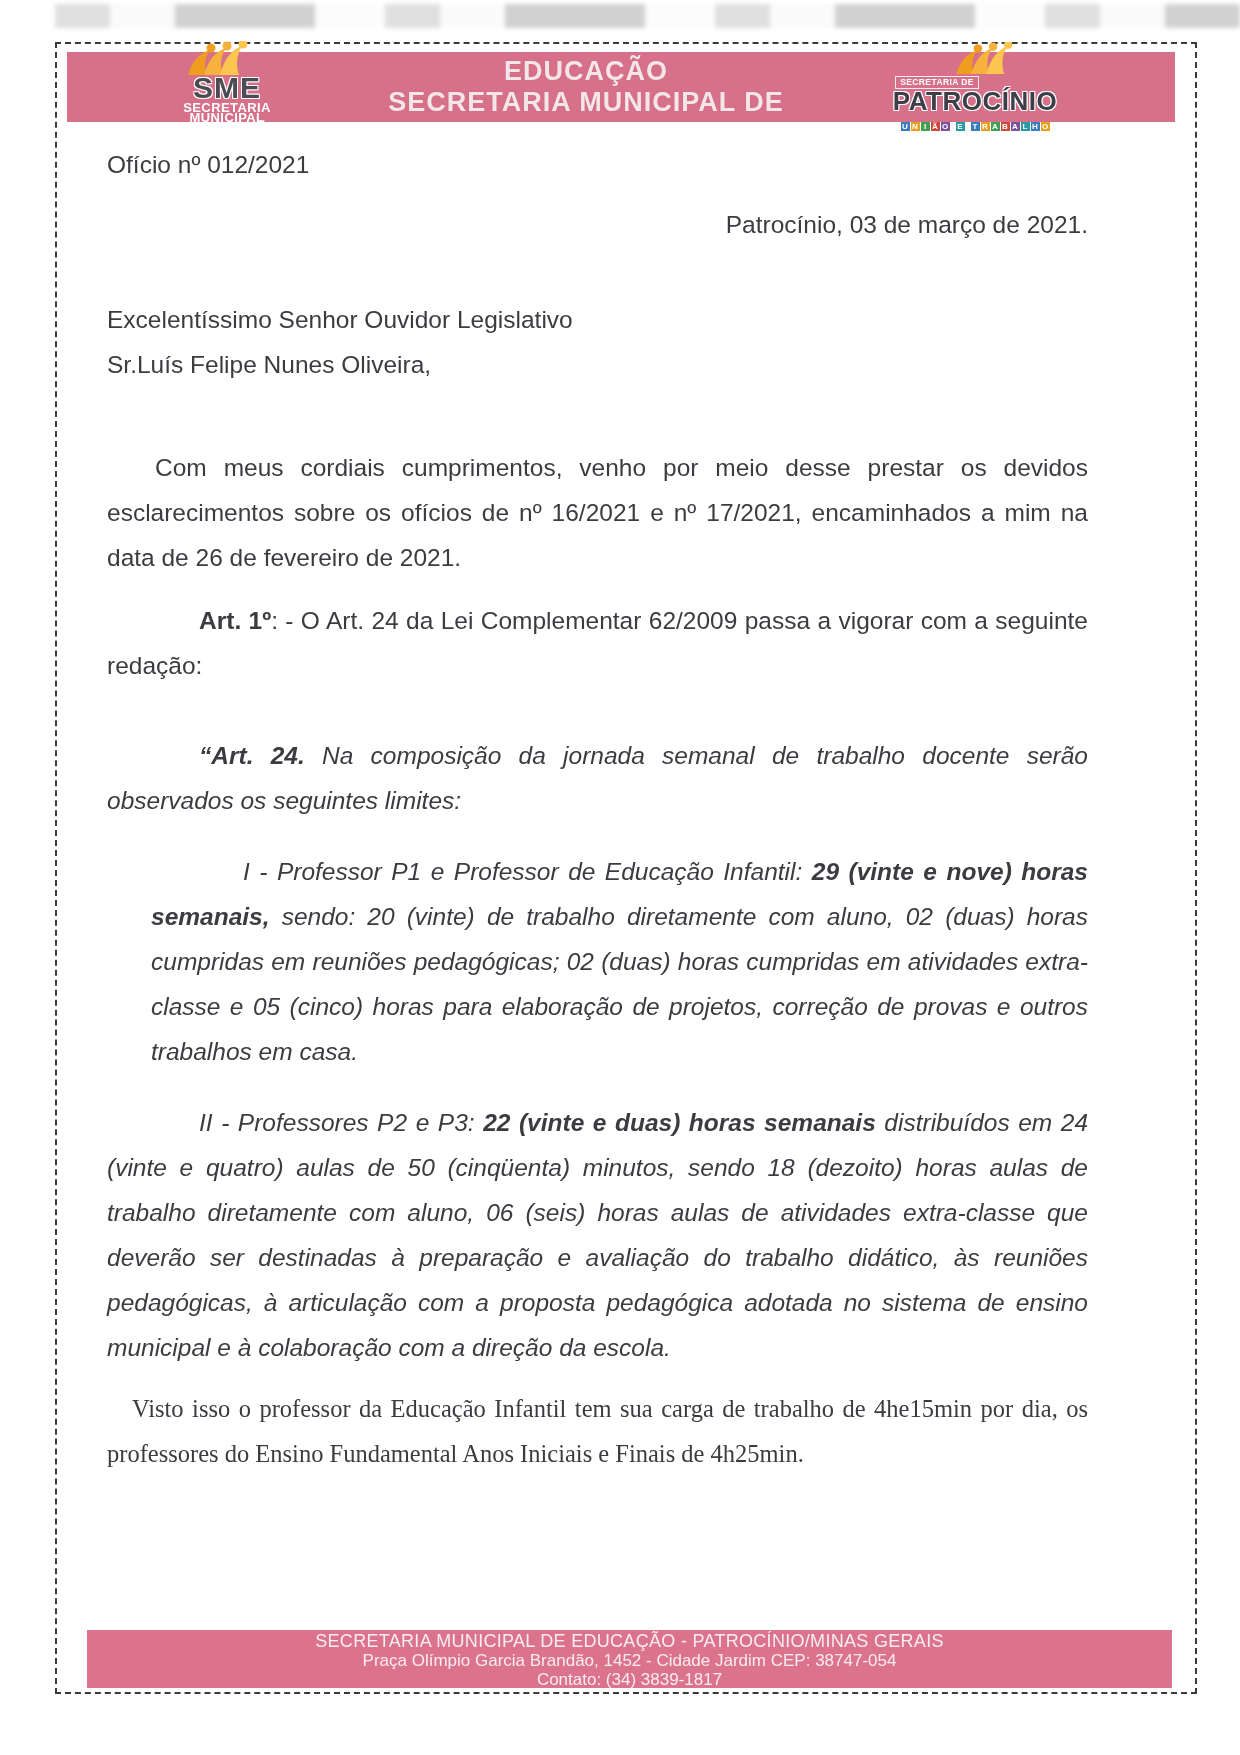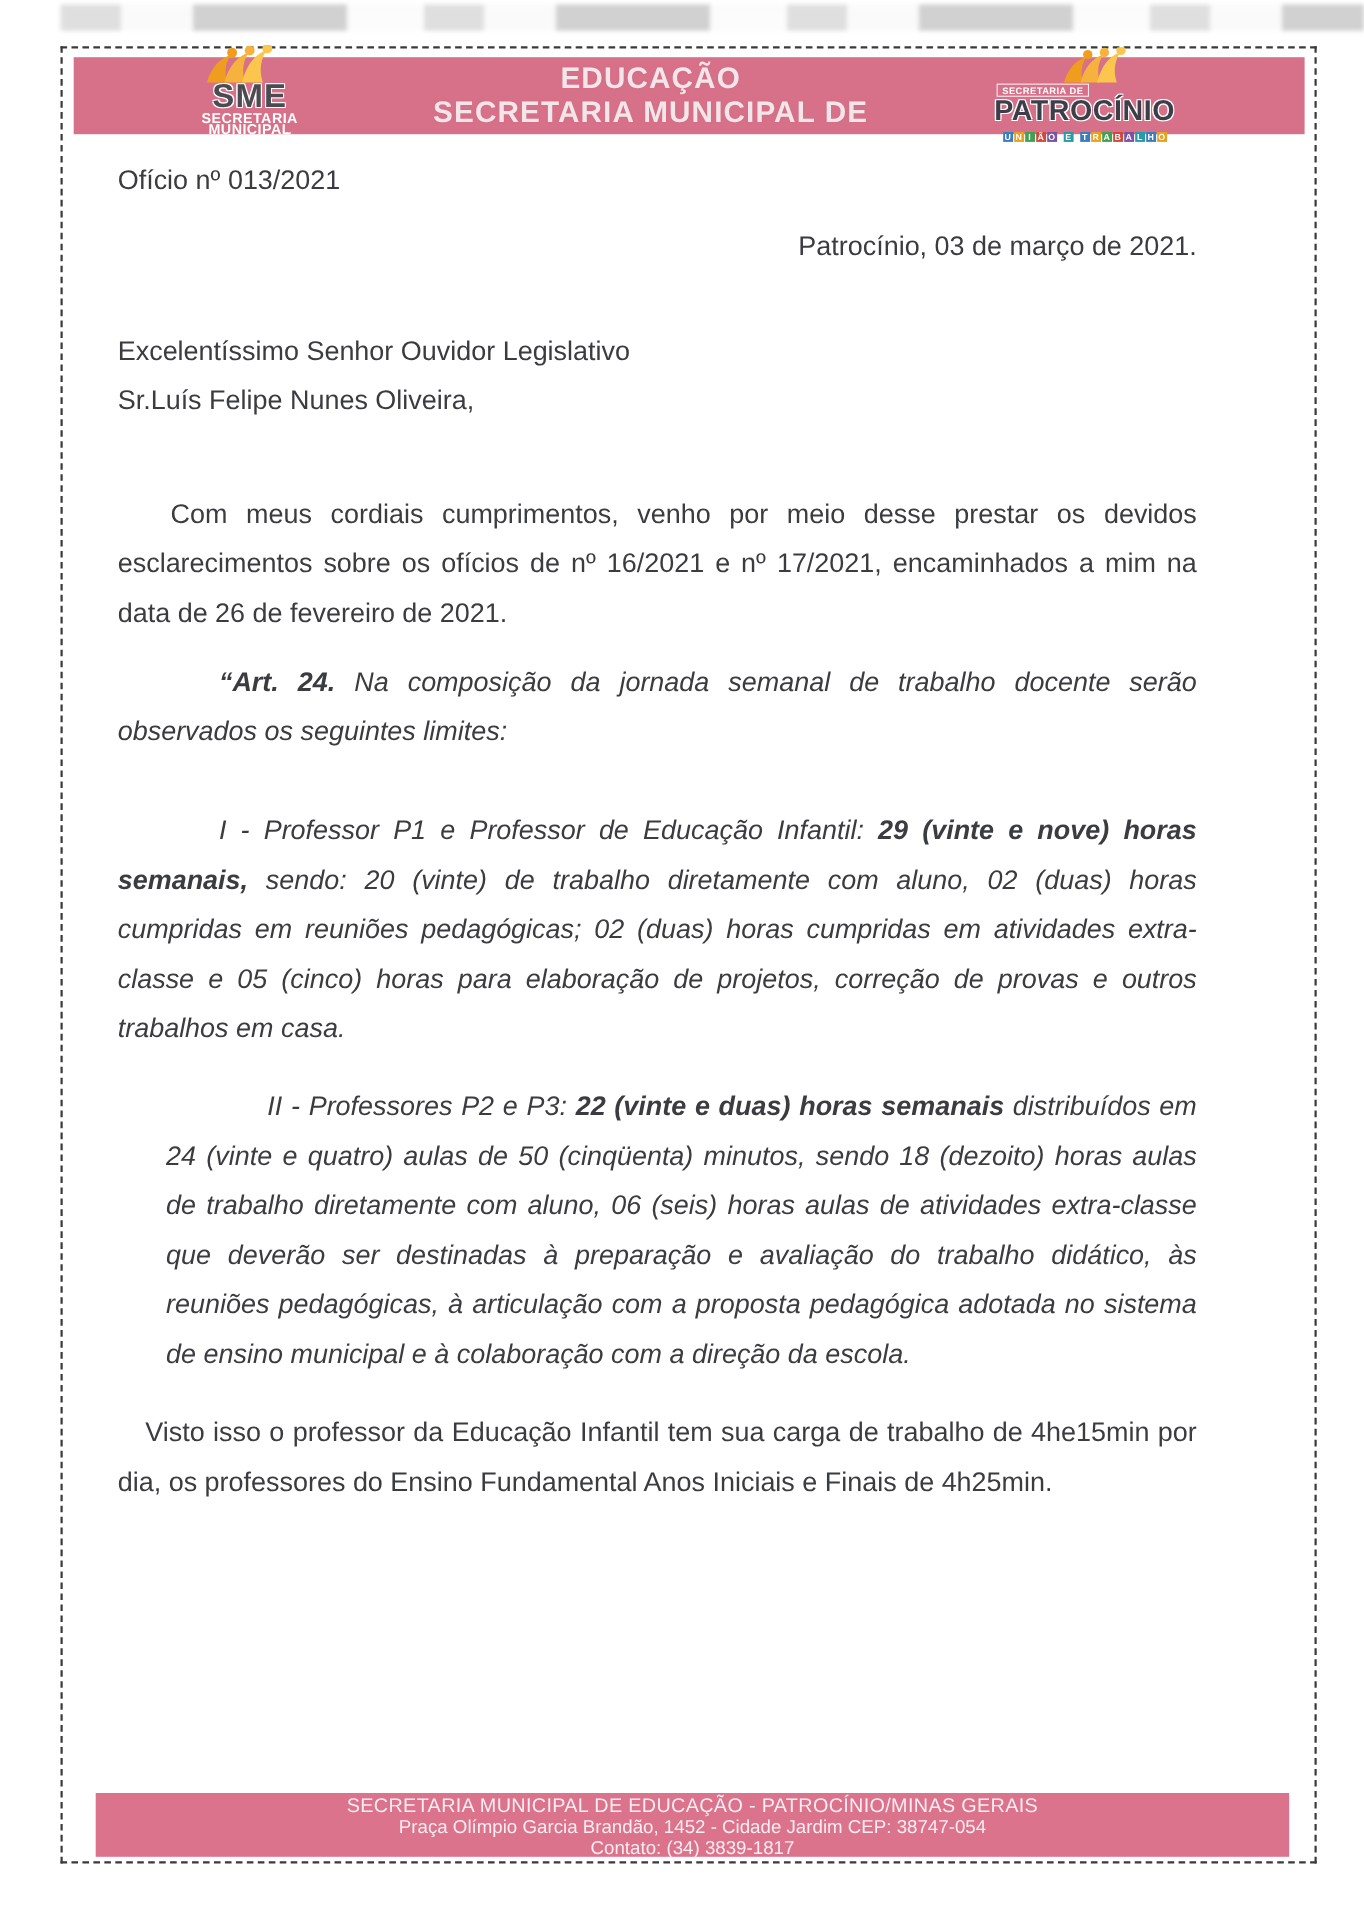--- a/index.html
+++ b/index.html
@@ -21,21 +21,21 @@
   }
   .border-box{
     position:absolute;left:55px;top:42px;width:1142px;height:1652px;
     border:2px dashed #3a3a3a;
     box-sizing:border-box;
     background:#fff;
   }
   
   .banner{background:#d7718a;}
   .header-banner{
-    margin:8px 9px 0 10px;height:70px;
+    margin:8px 20px 0 10px;height:70px;
     display:flex;align-items:center;
   }
   .header-title{
     flex:1;text-align:center;
     font-size:27px;font-weight:bold;line-height:31px;
     color:#f3e6e9;letter-spacing:1px;
     text-shadow:0 0 2px rgba(210,100,125,.7);
   }
   
   .sme-logo{width:130px;margin-left:95px;text-align:center;line-height:1;}
@@ -134,26 +134,27 @@
       </svg>
       <div>
         <span class="city-top">SECRETARIA DE</span>
       </div>
       <div class="city-name">PATROCÍNIO</div>
       <div class="city-bottom" id="city-motto"><span class="tile" style="background: rgb(58, 125, 191);">U</span><span class="tile" style="background: rgb(232, 160, 32);">N</span><span class="tile" style="background: rgb(66, 160, 83);">I</span><span class="tile" style="background: rgb(208, 72, 58);">Ã</span><span class="tile" style="background: rgb(122, 82, 160);">O</span><span class="tile space"></span><span class="tile" style="background: rgb(42, 154, 168);">E</span><span class="tile space"></span><span class="tile" style="background: rgb(58, 125, 191);">T</span><span class="tile" style="background: rgb(232, 160, 32);">R</span><span class="tile" style="background: rgb(66, 160, 83);">A</span><span class="tile" style="background: rgb(208, 72, 58);">B</span><span class="tile" style="background: rgb(122, 82, 160);">A</span><span class="tile" style="background: rgb(42, 154, 168);">L</span><span class="tile" style="background: rgb(58, 125, 191);">H</span><span class="tile" style="background: rgb(232, 160, 32);">O</span></div>
     </div>
   </div>
 
   <div class="letter">
-    <div class="oficio">Ofício nº 013/2021</div>
+    <div class="oficio">Ofício nº 012/2021</div>
     <div class="dateline">Patrocínio, 03 de março de 2021.</div>
     <div class="addr1">Excelentíssimo Senhor Ouvidor Legislativo</div>
     <div class="addr2">Sr.Luís Felipe Nunes Oliveira,</div>
     <div id="paragraphs">
         <div class="para ind-sm"><span>Com meus cordiais cumprimentos, venho por meio desse prestar os devidos esclarecimentos sobre os ofícios de nº 16/2021 e nº 17/2021, encaminhados a mim na data de 26 de fevereiro de 2021.</span></div>
+        <div class="para ind-lg"><b>Art. 1º</b><span>: - O Art. 24 da Lei Complementar 62/2009 passa a vigorar com a seguinte redação:</span></div>
         <div class="para ind-lg italic"><b>“Art. 24.</b><span> Na composição da jornada semanal de trabalho docente serão observados os seguintes limites:</span></div>
         <div class="para ind-lg italic"><span>I - Professor P1 e Professor de Educação Infantil: </span><b>29 (vinte e nove) horas semanais,</b><span> sendo: 20 (vinte) de trabalho diretamente com aluno, 02 (duas) horas cumpridas em reuniões pedagógicas; 02 (duas) horas cumpridas em atividades extra-classe e 05 (cinco) horas para elaboração de projetos, correção de provas e outros trabalhos em casa.</span></div>
         <div class="para ind-lg italic"><span>II - Professores P2 e P3: </span><b>22 (vinte e duas) horas semanais</b><span> distribuídos em 24 (vinte e quatro) aulas de 50 (cinqüenta) minutos, sendo 18 (dezoito) horas aulas de trabalho diretamente com aluno, 06 (seis) horas aulas de atividades extra-classe que deverão ser destinadas à preparação e avaliação do trabalho didático, às reuniões pedagógicas, à articulação com a proposta pedagógica adotada no sistema de ensino municipal e à colaboração com a direção da escola.</span></div>
         <div class="para ind-xs"><span>Visto isso o professor da Educação Infantil tem sua carga de trabalho de 4he15min por dia, os professores do Ensino Fundamental Anos Iniciais e Finais de 4h25min.</span></div>
       </div>
   </div>
 
   <div class="banner footer-banner">
     <div class="f1">SECRETARIA MUNICIPAL DE EDUCAÇÃO - PATROCÍNIO/MINAS GERAIS</div>
     <div class="f2">Praça Olímpio Garcia Brandão, 1452 - Cidade Jardim CEP: 38747-054</div>

